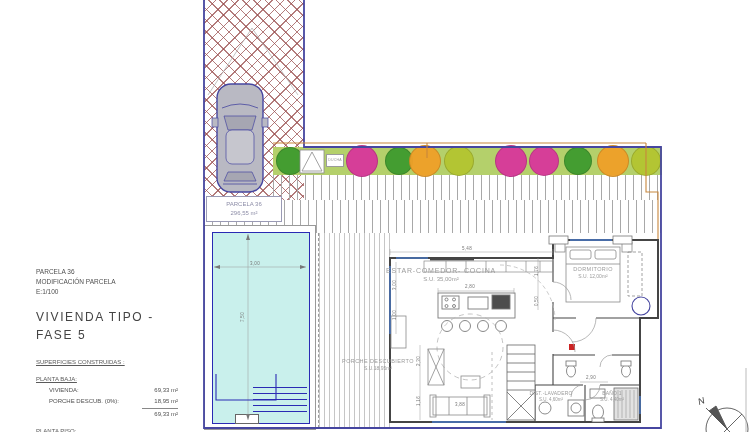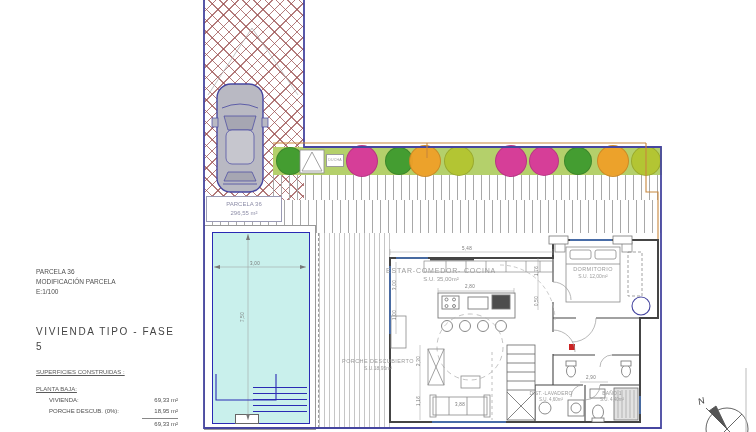--- a/index.html
+++ b/index.html
@@ -2,21 +2,21 @@
 <html style="--boundary: #4646a0; --garden: #b4d06b; --pool-fill: #c9f0ec; --pool-border: #2a2ab4; --orange-line: #c8873c; --wall: #454545; --glazing: #4a7ac8; --car-body: #b9b9c3; --label-gray: #9b9b9b; --flower-green: #3f9b2e; --flower-magenta: #d8379b; --flower-orange: #f0a028; --flower-yellowgreen: #b3c531;"><head>
 <meta charset="utf-8">
 <style>
   html,body{margin:0;padding:0;background:#fff}
   .canvas{position:relative;width:756px;height:432px;background:#fff;overflow:hidden;
           font-family:"Liberation Sans",sans-serif;color:#555}
   .abs{position:absolute}
   
   .panel{position:absolute;left:36px;top:267px;width:142px;font-size:6.5px;line-height:1.5;color:#4f4f4f}
   .panel .ttl{margin:0}
-  .type-title{margin-top:28px;font-size:10px;letter-spacing:1.6px;color:#444}
+  .type-title{margin-top:12px;font-size:12px;letter-spacing:1.6px;color:#444}
   .heading{margin-top:14px;font-size:6px;text-decoration:underline;color:#5a5a5a}
   .sub-heading{margin-top:8px;font-size:6px;text-decoration:underline;color:#5a5a5a}
   .srow{display:flex;justify-content:space-between;padding-left:13px;font-size:6px;margin-top:2px}
   .total{display:block;margin:2px 0 0 auto;width:36px;text-align:right;font-size:6px;
          border-top:1px solid #888;padding-top:1px}
   
   .driveway{background:
      repeating-linear-gradient(45deg, rgba(154,79,79,.75) 0 1px, transparent 1px 8px),
      repeating-linear-gradient(135deg, rgba(154,79,79,.75) 0 1px, transparent 1px 8px),#fff}
   .vhatch{background:repeating-linear-gradient(90deg,#a8a8a8 0 1px,transparent 1px 8px)}

